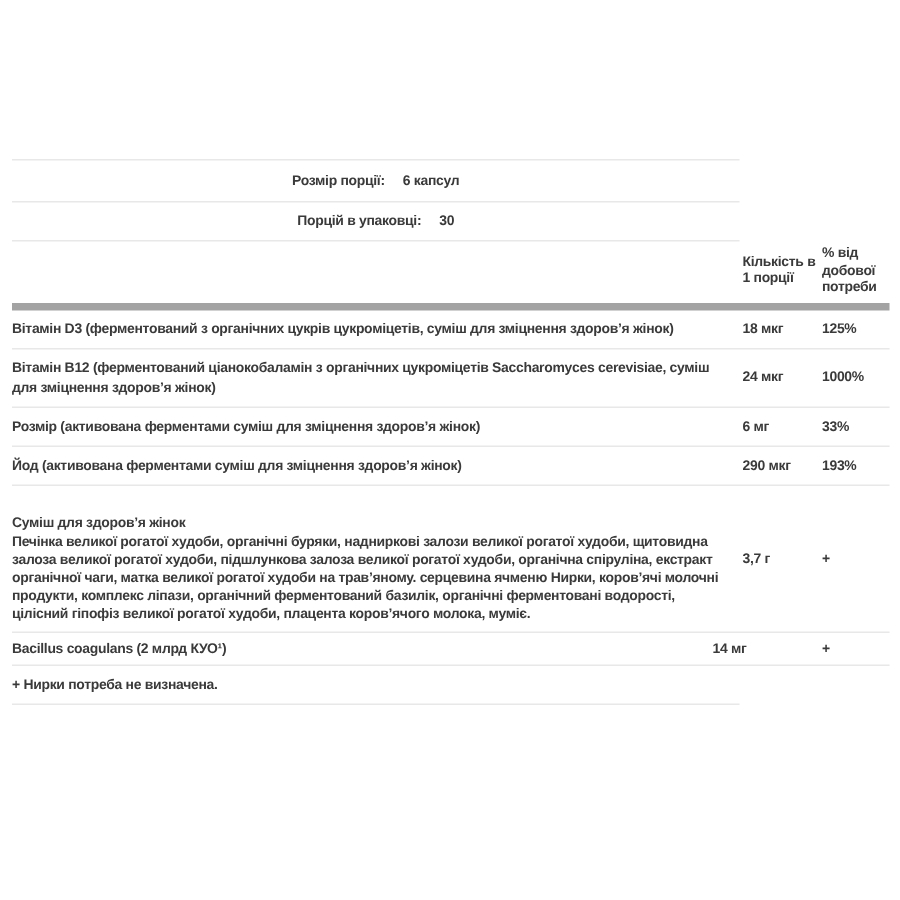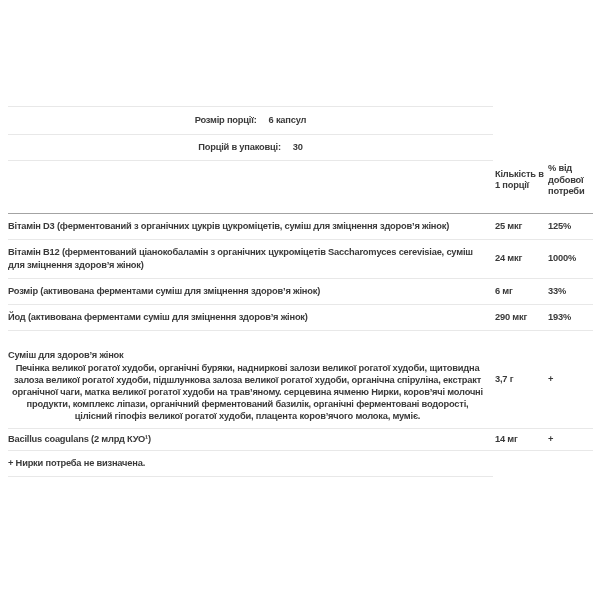--- a/index.html
+++ b/index.html
@@ -13,26 +13,26 @@
     position:absolute;top:106px;left:8px;width:585px;
     font-size:9.3px;font-weight:700;letter-spacing:-0.2px;line-height:13px;
   }
   
   .serving-block{width:485px;border-top:1px solid #e8e8e8;}
   .serving-row{display:flex;padding:7px 0;border-bottom:1px solid #e8e8e8;justify-content:center;}
   .serving-row:last-child{padding:6px 0;}
   .serving-row .label{margin-right:12px;}
   
   .grid{display:grid;grid-template-columns:1fr 53px 45px;align-items:center;}
-  .header-row{padding:2px 0 15px;border-bottom:1px solid #a3a3a3;}
+  .header-row{padding:2px 0 4px;border-bottom:5px solid #a3a3a3;}
   .hdr{line-height:11.5px;}
   .row{padding:6px 0;border-bottom:1px solid #e8e8e8;}
   .desc{padding-right:8px;}
   .blend-name{display:block;margin-top:12px;}
-  .blend-desc{line-height:12px;text-align:center;}
+  .blend-desc{line-height:12px;}
   
   .footnotes{padding:6px 0 7px;line-height:12.5px;}
   .footnote-divider{width:485px;border-bottom:1px solid #e8e8e8;}
   .usage{margin-top:12px;}
 </style>
 </head>
 <body>
 
 <div class="sheet">
 
@@ -48,21 +48,21 @@
   </div>
 
   <div class="grid header-row">
     <div class="desc"></div>
     <div class="hdr">Кількість в 1 порції</div>
     <div class="hdr">% від добової потреби</div>
   </div>
 
   <div class="grid row">
     <div class="desc">Вітамін D3 (ферментований з органічних цукрів цукроміцетів, суміш для зміцнення здоров’я жінок)</div>
-    <div>25 мкг</div>
+    <div>18 мкг</div>
     <div>125%</div>
   </div>
 
 
   <div class="grid row">
     <div class="desc">Вітамін B12 (ферментований ціанокобаламін з органічних цукроміцетів Saccharomyces cerevisiae, суміш для зміцнення здоров’я жінок)</div>
     <div>24 мкг</div>
     <div>1000%</div>
   </div>
 
@@ -80,21 +80,21 @@
 
   <div class="grid row">
     <div class="desc">
       <span class="blend-name">Суміш для здоров’я жінок</span>
       <div class="blend-desc">Печінка великої рогатої худоби, органічні буряки, надниркові залози великої рогатої худоби, щитовидна залоза великої рогатої худоби, підшлункова залоза великої рогатої худоби, органічна спіруліна, екстракт органічної чаги, матка великої рогатої худоби на трав’яному. серцевина ячменю Нирки, коров’ячі молочні продукти, комплекс ліпази, органічний ферментований базилік, органічні ферментовані водорості, цілісний гіпофіз великої рогатої худоби, плацента коров’ячого молока, муміє.</div>
     </div>
     <div>3,7 г</div>
     <div>+</div>
   </div>
 
-  <div class="grid row" style="padding:4px 0;">
+  <div class="grid row" style="padding:4px 0;gap:20px;">
     <div class="desc">Bacillus coagulans (2 млрд КУО¹)</div>
     <div>14 мг</div>
     <div>+</div>
   </div>
 
   <div class="footnotes">
     <div>+ Нирки потреба не визначена.</div>
   </div>
   <div class="footnote-divider"></div>
 

